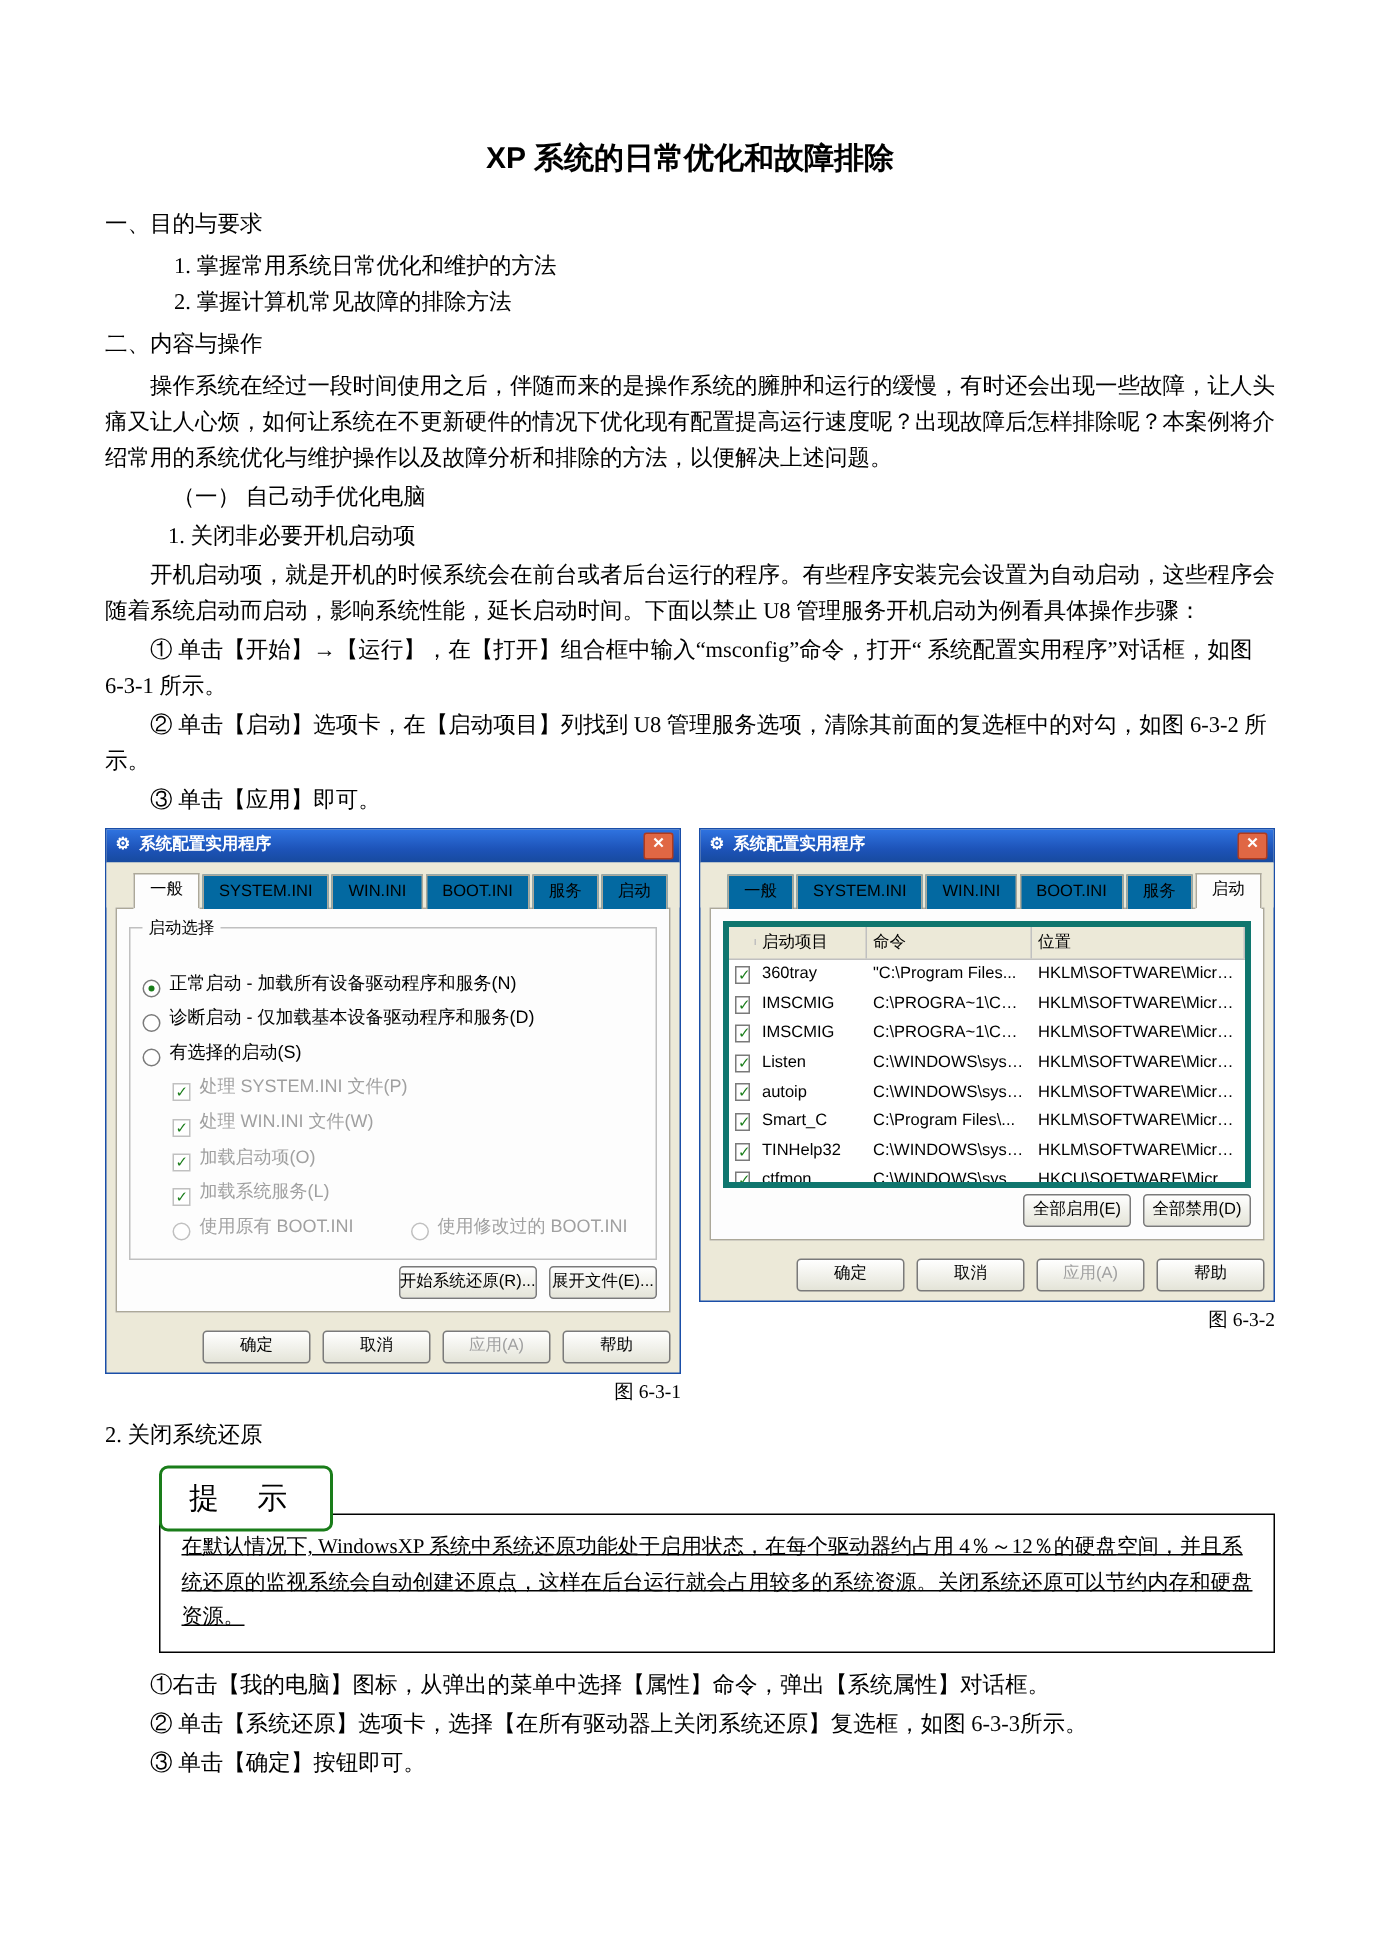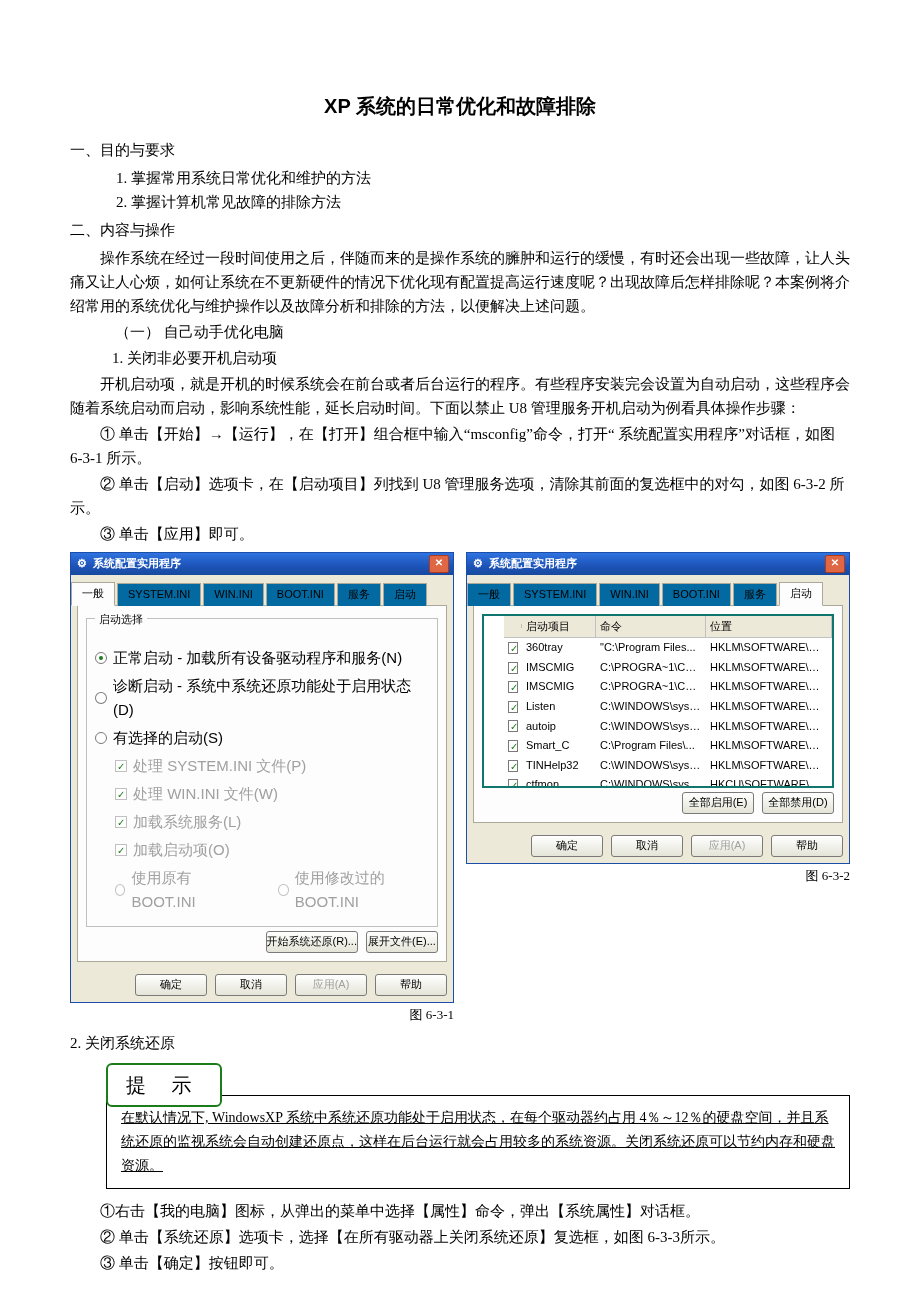--- a/index.html
+++ b/index.html
@@ -67,21 +67,21 @@
     border: 1px solid #b03a1d;
     border-radius: 2px;
     color: #fff;
     text-align: center;
     line-height: 14px;
     font-size: 10px;
   }
   .dlg .tabbar {
     display: flex;
     gap: 2px;
-    padding: 6px 6px 0 0;
+    padding: 6px 6px 0 18px;
     background: #ece9d8;
     align-items: flex-end;
   }
   .dlg .tab {
     border: 1px solid #aca899;
     border-bottom: none;
     background: #0369a1;
     padding: 2px 10px;
     font-size: 11px;
     position: relative;
@@ -108,24 +108,24 @@
   .grouplabel {
     position: absolute;
     top: -8px;
     left: 8px;
     background: #fdfdfd;
     padding: 0 4px;
     font-size: 11px;
   }
   .radio-line, .check-line {
     display: flex;
-    align-items: center;
+    align-items: flex-end;
     gap: 6px;
     margin: 4px 0;
-    font-size: 15px;
+    font-size: 12px;
   }
   .check-line.disabled { color: #a0a0a0; }
   .radio, .cb {
     width: 12px; height: 12px;
     border: 1px solid #7a7a7a;
     background: #fff;
     display: inline-block;
     box-sizing: border-box;
   }
   .radio { border-radius: 50%; position: relative; }
@@ -153,26 +153,25 @@
     background: linear-gradient(#fff,#e4e4d8);
     font-size: 11px;
     display: inline-flex;
     align-items: center;
     justify-content: center;
     border-radius: 3px;
   }
   .xpbtn.disabled { color: #a0a0a0; }
 
   .startlist {
-    border: 2px solid #0f766e;
+    border: 4px solid #0f766e;
     height: 170px;
     background: #fff;
     font-size: 11px;
     overflow: hidden;
-    padding-left: 20px;
   }
   .startlist .hdr, .startlist .row {
     display: grid;
     grid-template-columns: 18px 74px 110px 1fr;
     align-items: center;
   }
   .startlist .hdr {
     background: #ece9d8;
     border-bottom: 1px solid #c0c0c0;
     font-size: 11px;
@@ -247,42 +246,42 @@
         </div>
         <div class="body">
           <div class="groupbox">
             <span class="grouplabel">启动选择</span>
             <div class="radio-line">
               <span class="radio sel"></span>
               <span>正常启动 - 加载所有设备驱动程序和服务(N)</span>
             </div>
             <div class="radio-line">
               <span class="radio"></span>
-              <span>诊断启动 - 系统中系统还原功能处于启用状态(D)</span>
+              <span>诊断启动 - 仅加载基本设备驱动程序和服务(D)</span>
             </div>
             <div class="radio-line">
               <span class="radio"></span>
               <span>有选择的启动(S)</span>
             </div>
             <div style="padding-left:20px">
               <div class="check-line disabled">
                 <span class="cb sel dis"></span>
                 <span>处理 SYSTEM.INI 文件(P)</span>
               </div>
               <div class="check-line disabled">
                 <span class="cb sel dis"></span>
                 <span>处理 WIN.INI 文件(W)</span>
               </div>
               <div class="check-line disabled">
                 <span class="cb sel dis"></span>
-                <span>加载系统服务(L)</span>
+                <span>加载启动项(O)</span>
               </div>
               <div class="check-line disabled">
                 <span class="cb sel dis"></span>
-                <span>加载启动项(O)</span>
+                <span>加载系统服务(L)</span>
               </div>
               <div class="check-line disabled">
                 <span class="radio" style="border-color:#c0c0c0"></span>
                 <span style="margin-right:32px">使用原有 BOOT.INI</span>
                 <span class="radio" style="border-color:#c0c0c0"></span>
                 <span>使用修改过的 BOOT.INI</span>
               </div>
             </div>
           </div>
           <div class="btnrow inner">

